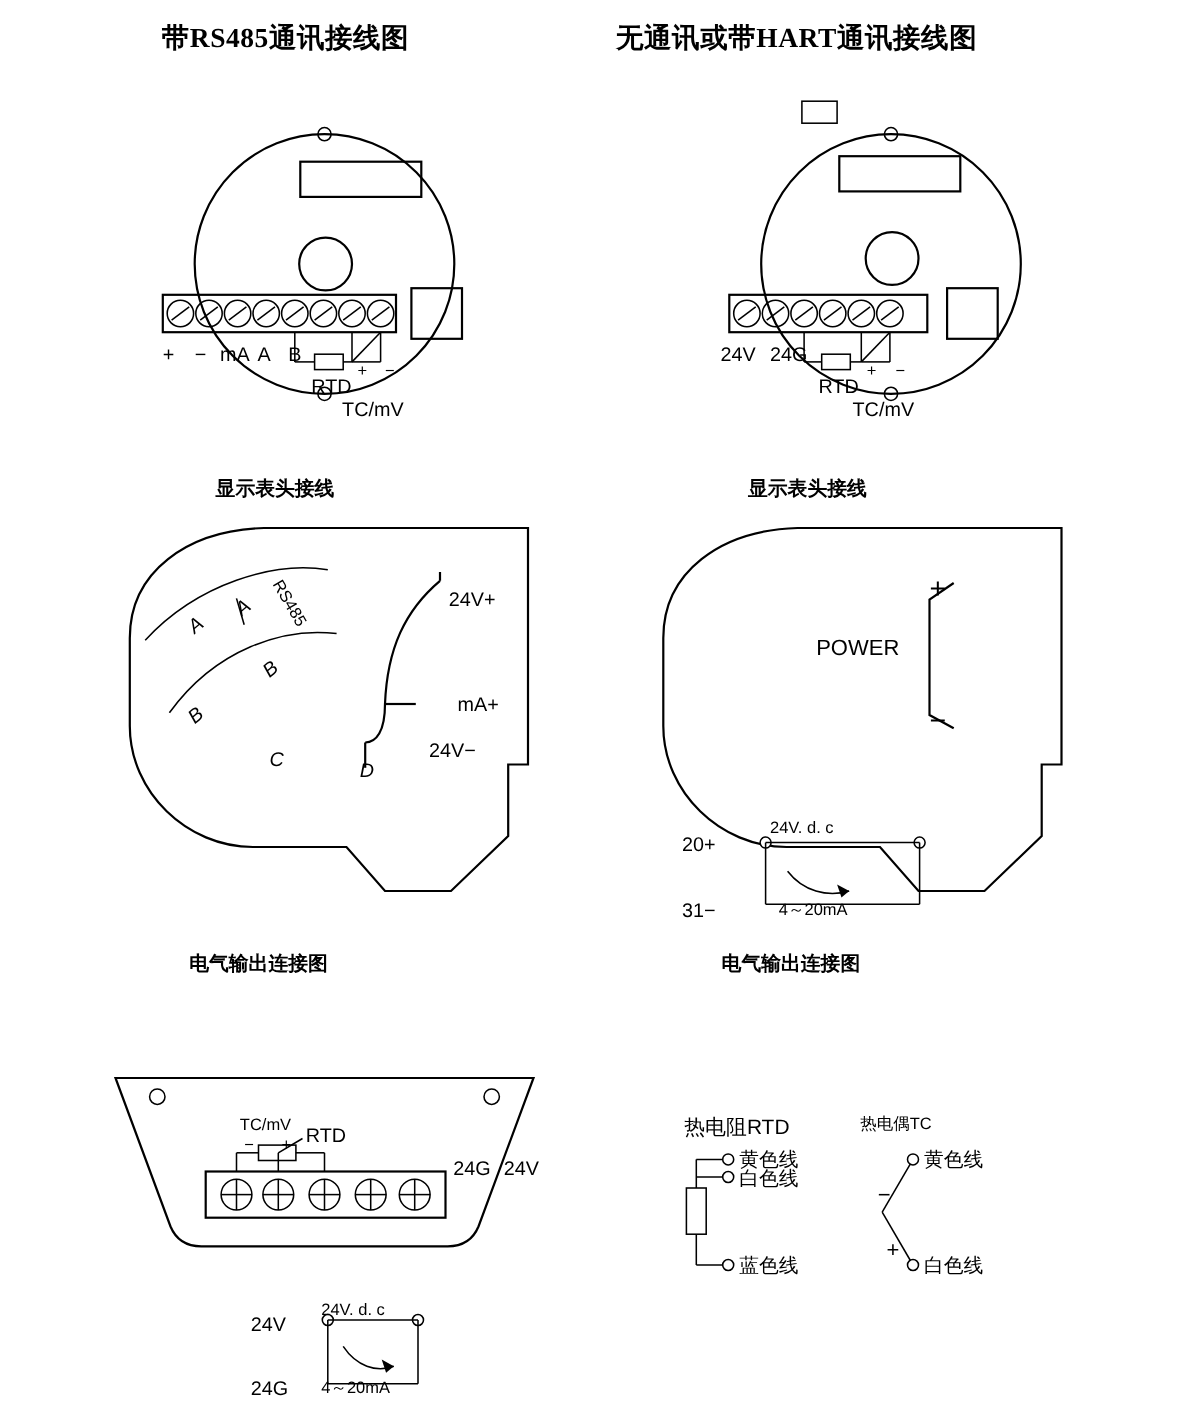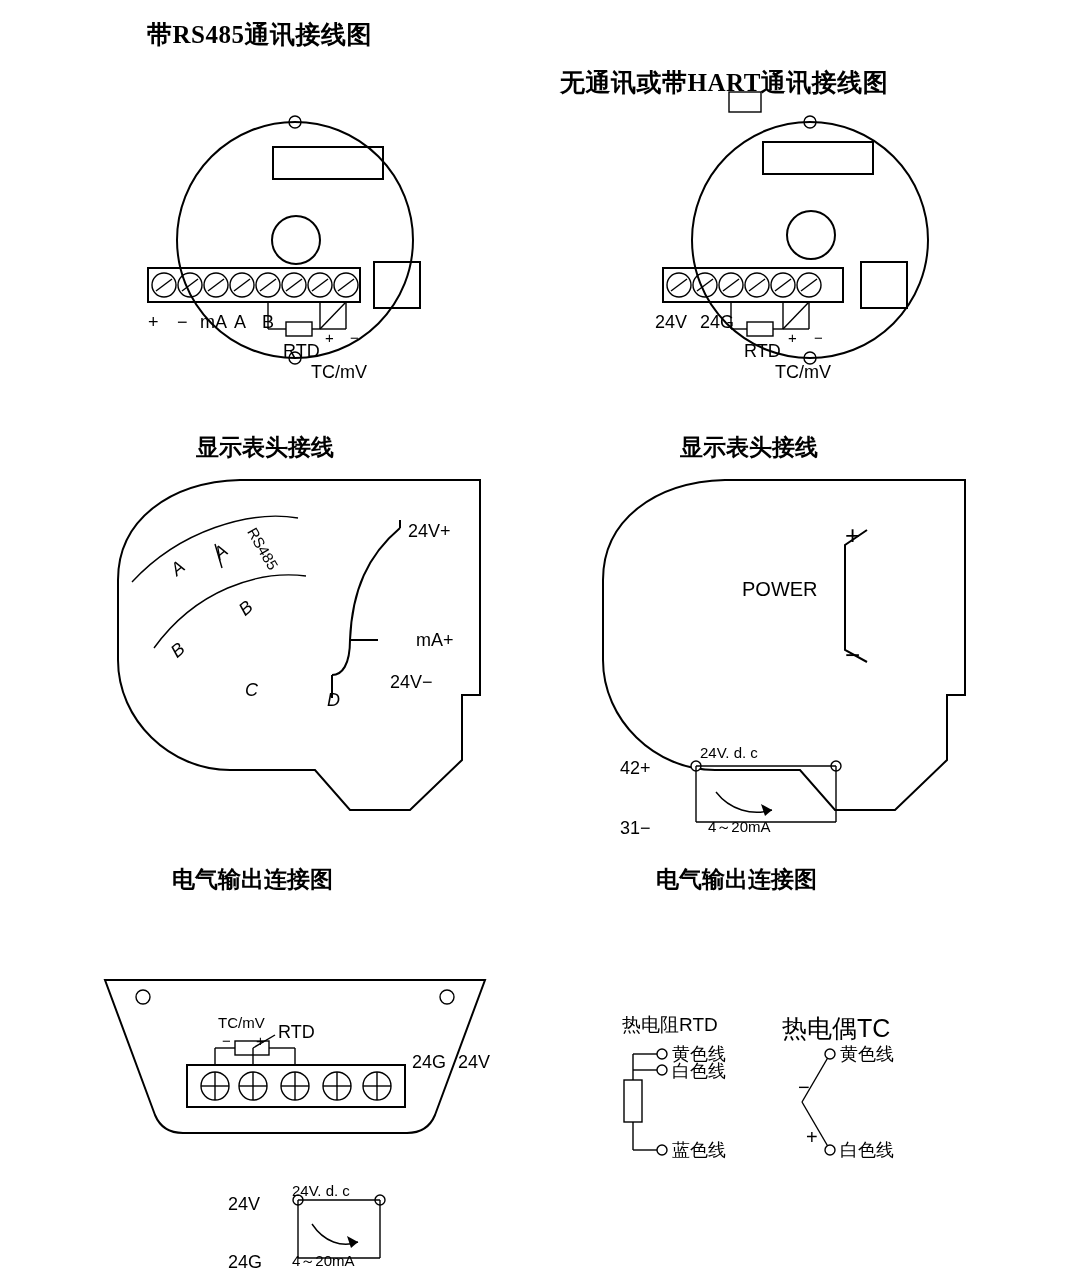--- a/index.html
+++ b/index.html
@@ -1,35 +1,35 @@
 <!DOCTYPE html>
 <html><head>
 <meta charset="utf-8">
 <style>
   html,body{margin:0;padding:0;background:#ffffff;}
   body{width:1080px;height:1278px;position:relative;font-family:"Liberation Sans","DejaVu Sans",sans-serif;color:#000;}
   .page{position:relative;width:1080px;height:1278px;overflow:hidden;}
   .abs{position:absolute;}
   .ttl{font-weight:bold;font-size:25px;letter-spacing:0.5px;white-space:nowrap;font-family:"Liberation Serif","DejaVu Serif",serif;}
-  .cap{font-weight:bold;font-size:23px;white-space:nowrap;}
+  .cap{font-weight:bold;font-size:18px;white-space:nowrap;}
   .lbl{font-size:18px;white-space:nowrap;}
   .lbl-s{font-size:15px;white-space:nowrap;}
   svg{display:block;overflow:visible;}
   .st{fill:none;stroke:#000;stroke-width:2;}
   .st1{fill:none;stroke:#000;stroke-width:1.4;}
   .stf1{fill:#fff;stroke:#000;stroke-width:1.4;}
   .ital{font-style:italic;}
 </style>
 </head>
 <body>
 
 <div class="page">
 
   <div class="abs ttl" style="left:147px;top:18px;">带RS485通讯接线图</div>
-  <div class="abs ttl" style="left:560px;top:18px;margin-top:48px;">无通讯或带HART通讯接线图</div>
+  <div class="abs ttl" style="left:560px;top:18px;">无通讯或带HART通讯接线图</div>
 
   <svg class="abs" style="left:110px;top:60px;" width="370" height="360">
     <circle class="st" cx="185" cy="180" r="118"></circle>
     <circle class="st1" cx="185" cy="62" r="6"></circle>
     <circle class="st1" cx="185" cy="298" r="6"></circle>
     <rect class="st" x="163" y="87" width="110" height="32"></rect>
     <circle class="st" cx="186" cy="180" r="24"></circle>
 
     <rect class="st" x="38" y="208" width="212" height="34"></rect>
     <g class="st1">
@@ -126,21 +126,21 @@
     <line class="st" x1="290" y1="58" x2="290" y2="50"></line>
     <line class="st" x1="240" y1="170" x2="268" y2="170"></line>
   </svg>
   <div class="abs lbl ital" style="left:172px;top:558px;transform:rotate(-40deg);">A</div>
   <div class="abs lbl ital" style="left:215px;top:542px;transform:rotate(-40deg);">A</div>
   <div class="abs lbl-s" style="left:240px;top:540px;transform:rotate(60deg);">RS485</div>
   <div class="abs lbl ital" style="left:172px;top:640px;transform:rotate(-40deg);">B</div>
   <div class="abs lbl ital" style="left:240px;top:598px;transform:rotate(-40deg);">B</div>
   <div class="abs lbl ital" style="left:245px;top:680px;">C</div>
   <div class="abs lbl ital" style="left:327px;top:690px;">D</div>
-  <div class="abs lbl" style="left:408px;top:521px;">24V+</div>
+  <div class="abs lbl" style="left:408px;top:535px;">24V+</div>
   <div class="abs lbl" style="left:416px;top:630px;">mA+</div>
   <div class="abs lbl" style="left:346px;top:672px;margin-left:44px;">24V−</div>
 
   <svg class="abs" style="left:595px;top:470px;" width="400" height="380">
     <path class="st" d="M8,110 C8,50 60,12 130,10 L370,10 L370,225 L352,225 L352,290 L300,340 L240,340 L205,300 L120,300 C60,300 8,250 8,190 Z"></path>
 
     <path class="st" d="M272,60 L250,75 L250,130"></path>
     <path class="st" d="M250,130 L250,180 L272,192"></path>
   </svg>
   <div class="abs lbl" style="left:845px;top:520px;font-size:26px;">+</div>
@@ -151,21 +151,21 @@
     <circle class="stf1" cx="36" cy="26" r="5"></circle>
     <circle class="stf1" cx="176" cy="26" r="5"></circle>
     <line class="st1" x1="36" y1="26" x2="176" y2="26"></line>
     <line class="st1" x1="36" y1="26" x2="36" y2="82"></line>
     <line class="st1" x1="176" y1="26" x2="176" y2="82"></line>
     <line class="st1" x1="36" y1="82" x2="176" y2="82"></line>
     <path class="st1" d="M56,52 C70,70 92,76 112,70"></path>
     <polygon points="112,70 101,64 105,76" fill="#000"></polygon>
   </svg>
   <div class="abs lbl-s" style="left:700px;top:744px;">24V. d. c</div>
-  <div class="abs lbl" style="left:620px;top:758px;">42+</div>
+  <div class="abs lbl" style="left:620px;top:758px;">20+</div>
   <div class="abs lbl" style="left:620px;top:818px;">31−</div>
   <div class="abs lbl-s" style="left:708px;top:818px;">4～20mA</div>
 
   <div class="abs cap" style="left:172px;top:864px;">电气输出连接图</div>
   <div class="abs cap" style="left:656px;top:864px;">电气输出连接图</div>
 
 
   <svg class="abs" style="left:95px;top:975px;" width="420" height="165">
     <path class="st" d="M10,5 L390,5 L340,140 C335,152 325,158 312,158 L88,158 C75,158 65,152 60,140 Z"></path>
     <circle class="st1" cx="48" cy="22" r="7"></circle>
@@ -214,21 +214,21 @@
     <line class="st1" x1="28" y1="78" x2="110" y2="78"></line>
     <path class="st1" d="M42,44 C54,62 72,68 88,62"></path>
     <polygon points="88,62 77,56 81,68" fill="#000"></polygon>
   </svg>
   <div class="abs lbl-s" style="left:292px;top:1182px;">24V. d. c</div>
   <div class="abs lbl" style="left:228px;top:1194px;">24V</div>
   <div class="abs lbl" style="left:228px;top:1252px;">24G</div>
   <div class="abs lbl-s" style="left:292px;top:1252px;">4～20mA</div>
 
   <div class="abs lbl" style="left:622px;top:1012px;font-size:19px;">热电阻RTD</div>
-  <div class="abs lbl" style="left:782px;top:1012px;font-size:25px;">热电偶TC</div>
+  <div class="abs lbl" style="left:782px;top:1012px;font-size:15px;">热电偶TC</div>
 
   <svg class="abs" style="left:610px;top:1040px;" width="160" height="125">
     <rect class="st1" x="14" y="40" width="18" height="42"></rect>
     <line class="st1" x1="23" y1="40" x2="23" y2="14"></line>
     <line class="st1" x1="23" y1="14" x2="52" y2="14"></line>
     <line class="st1" x1="23" y1="30" x2="52" y2="30"></line>
     <line class="st1" x1="23" y1="82" x2="23" y2="110"></line>
     <line class="st1" x1="23" y1="110" x2="52" y2="110"></line>
     <circle class="stf1" cx="52" cy="14" r="5"></circle>
     <circle class="stf1" cx="52" cy="30" r="5"></circle>

